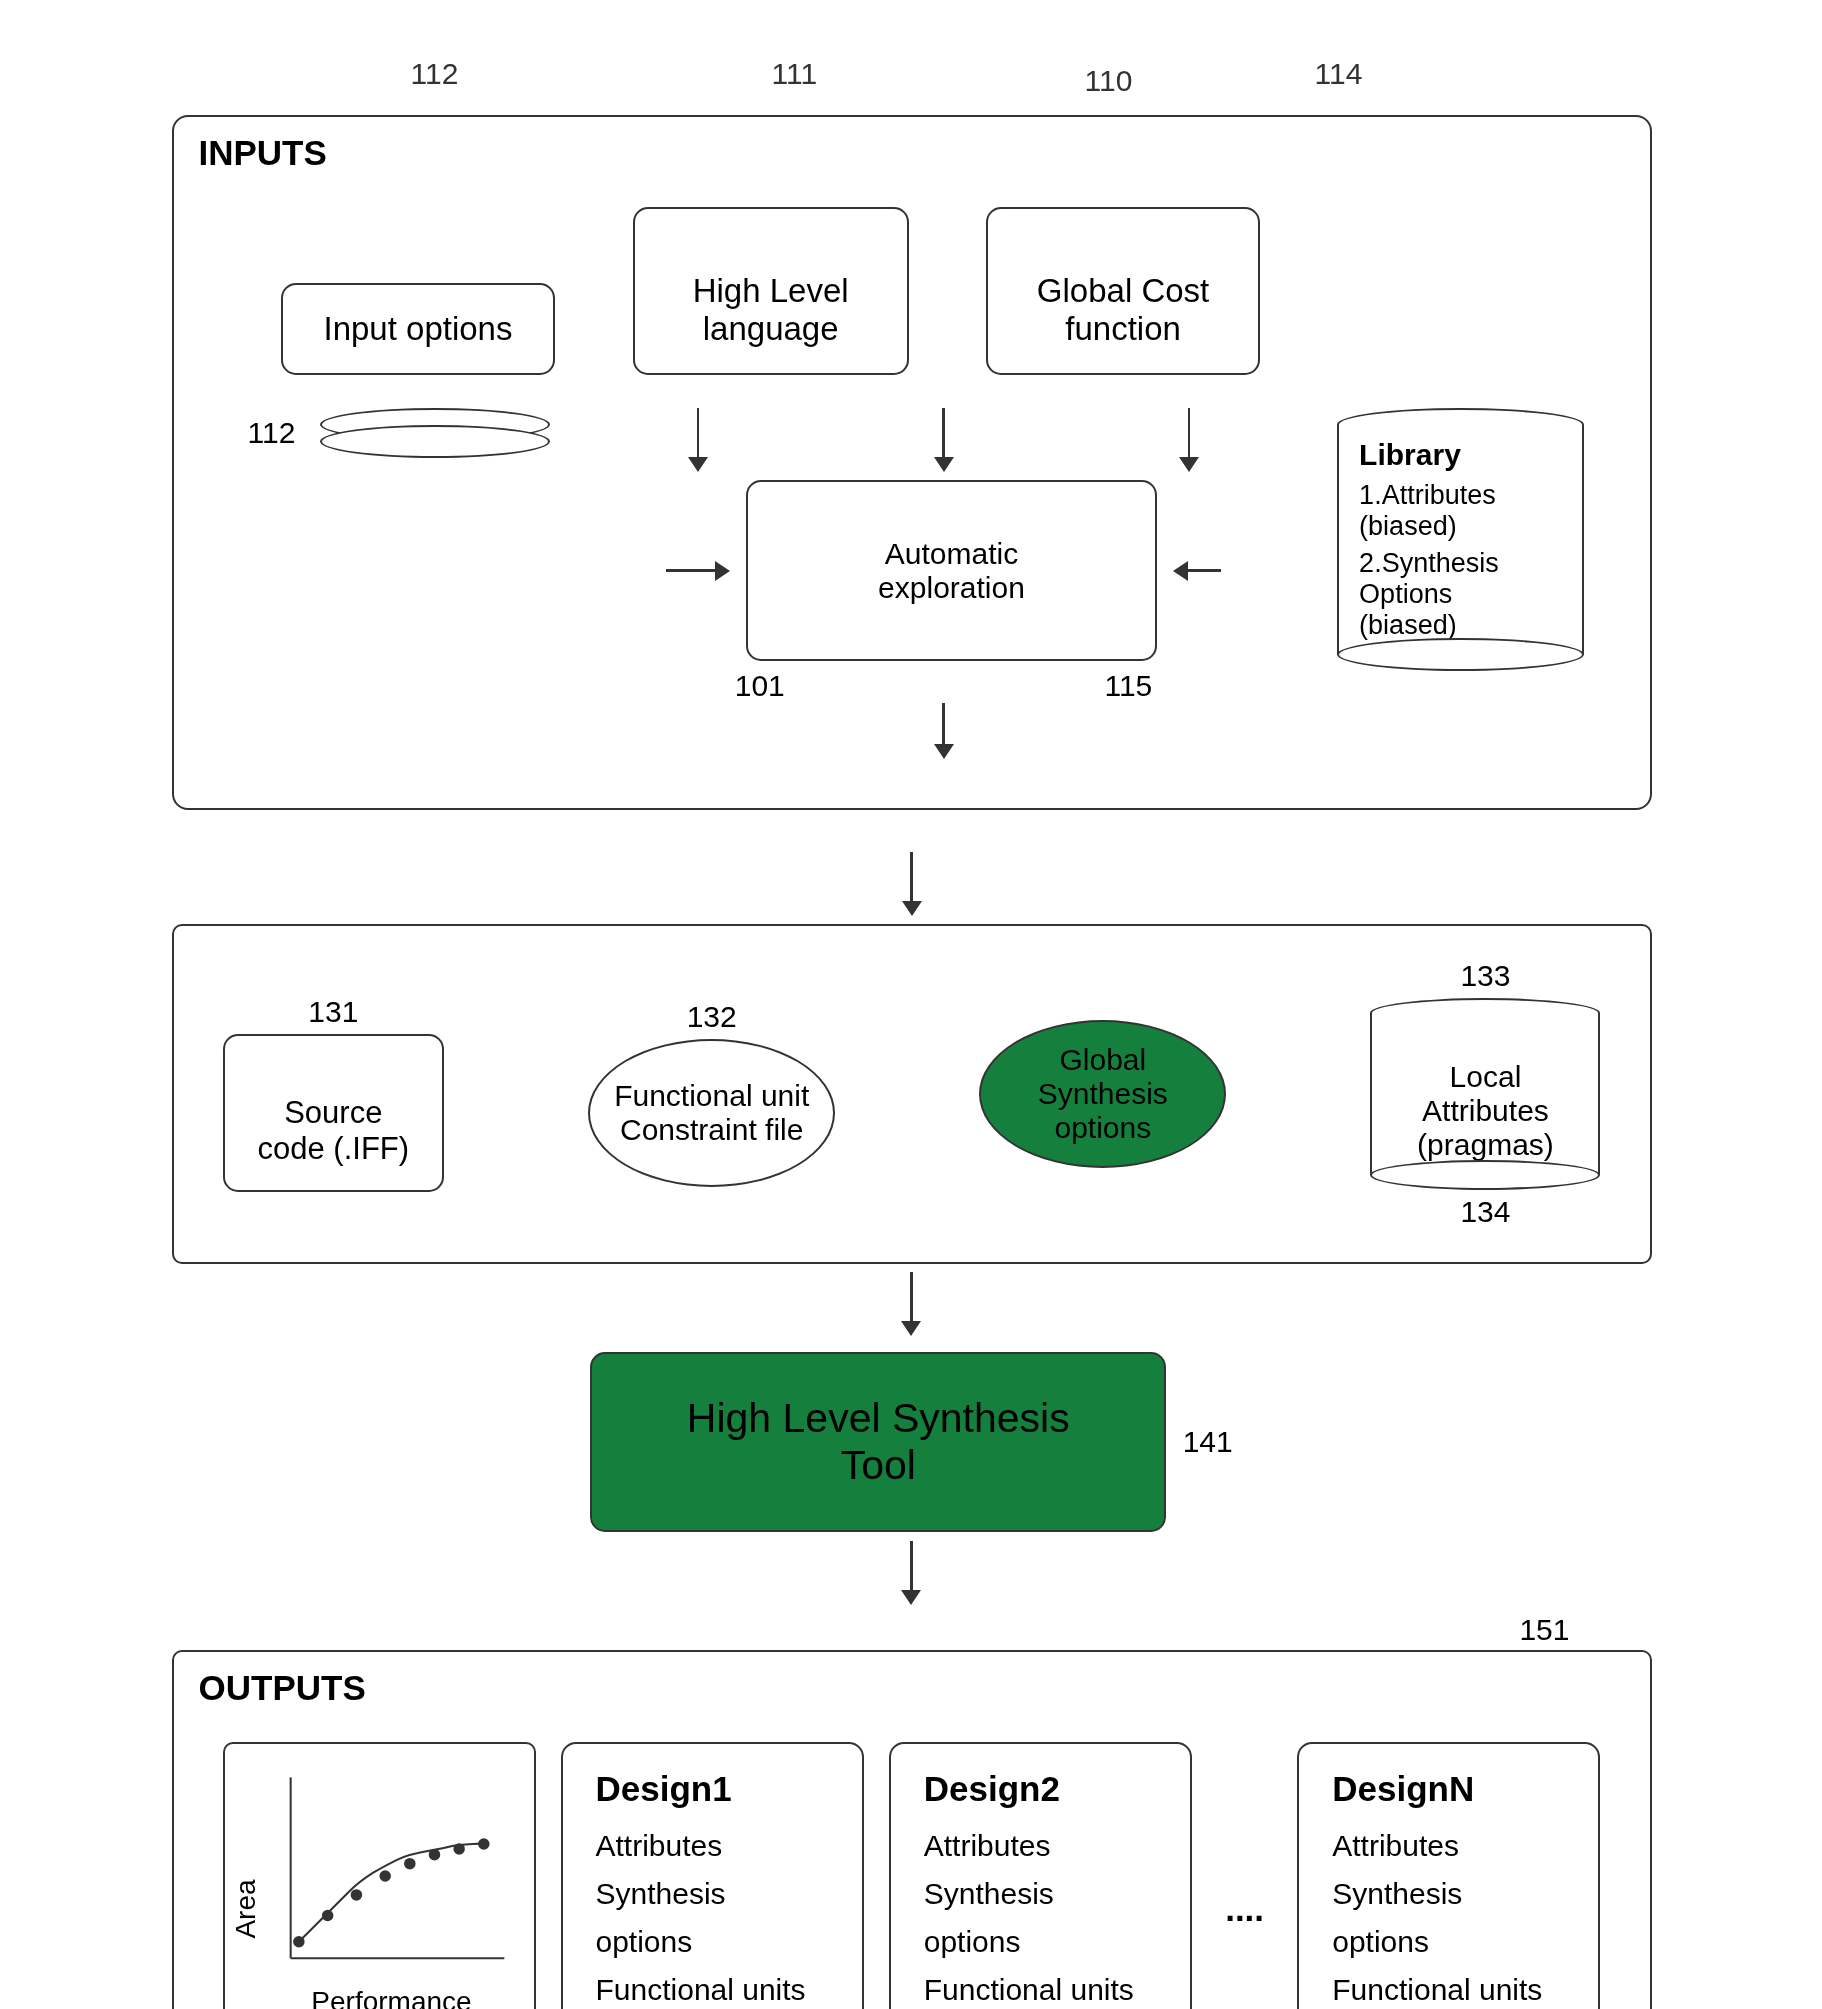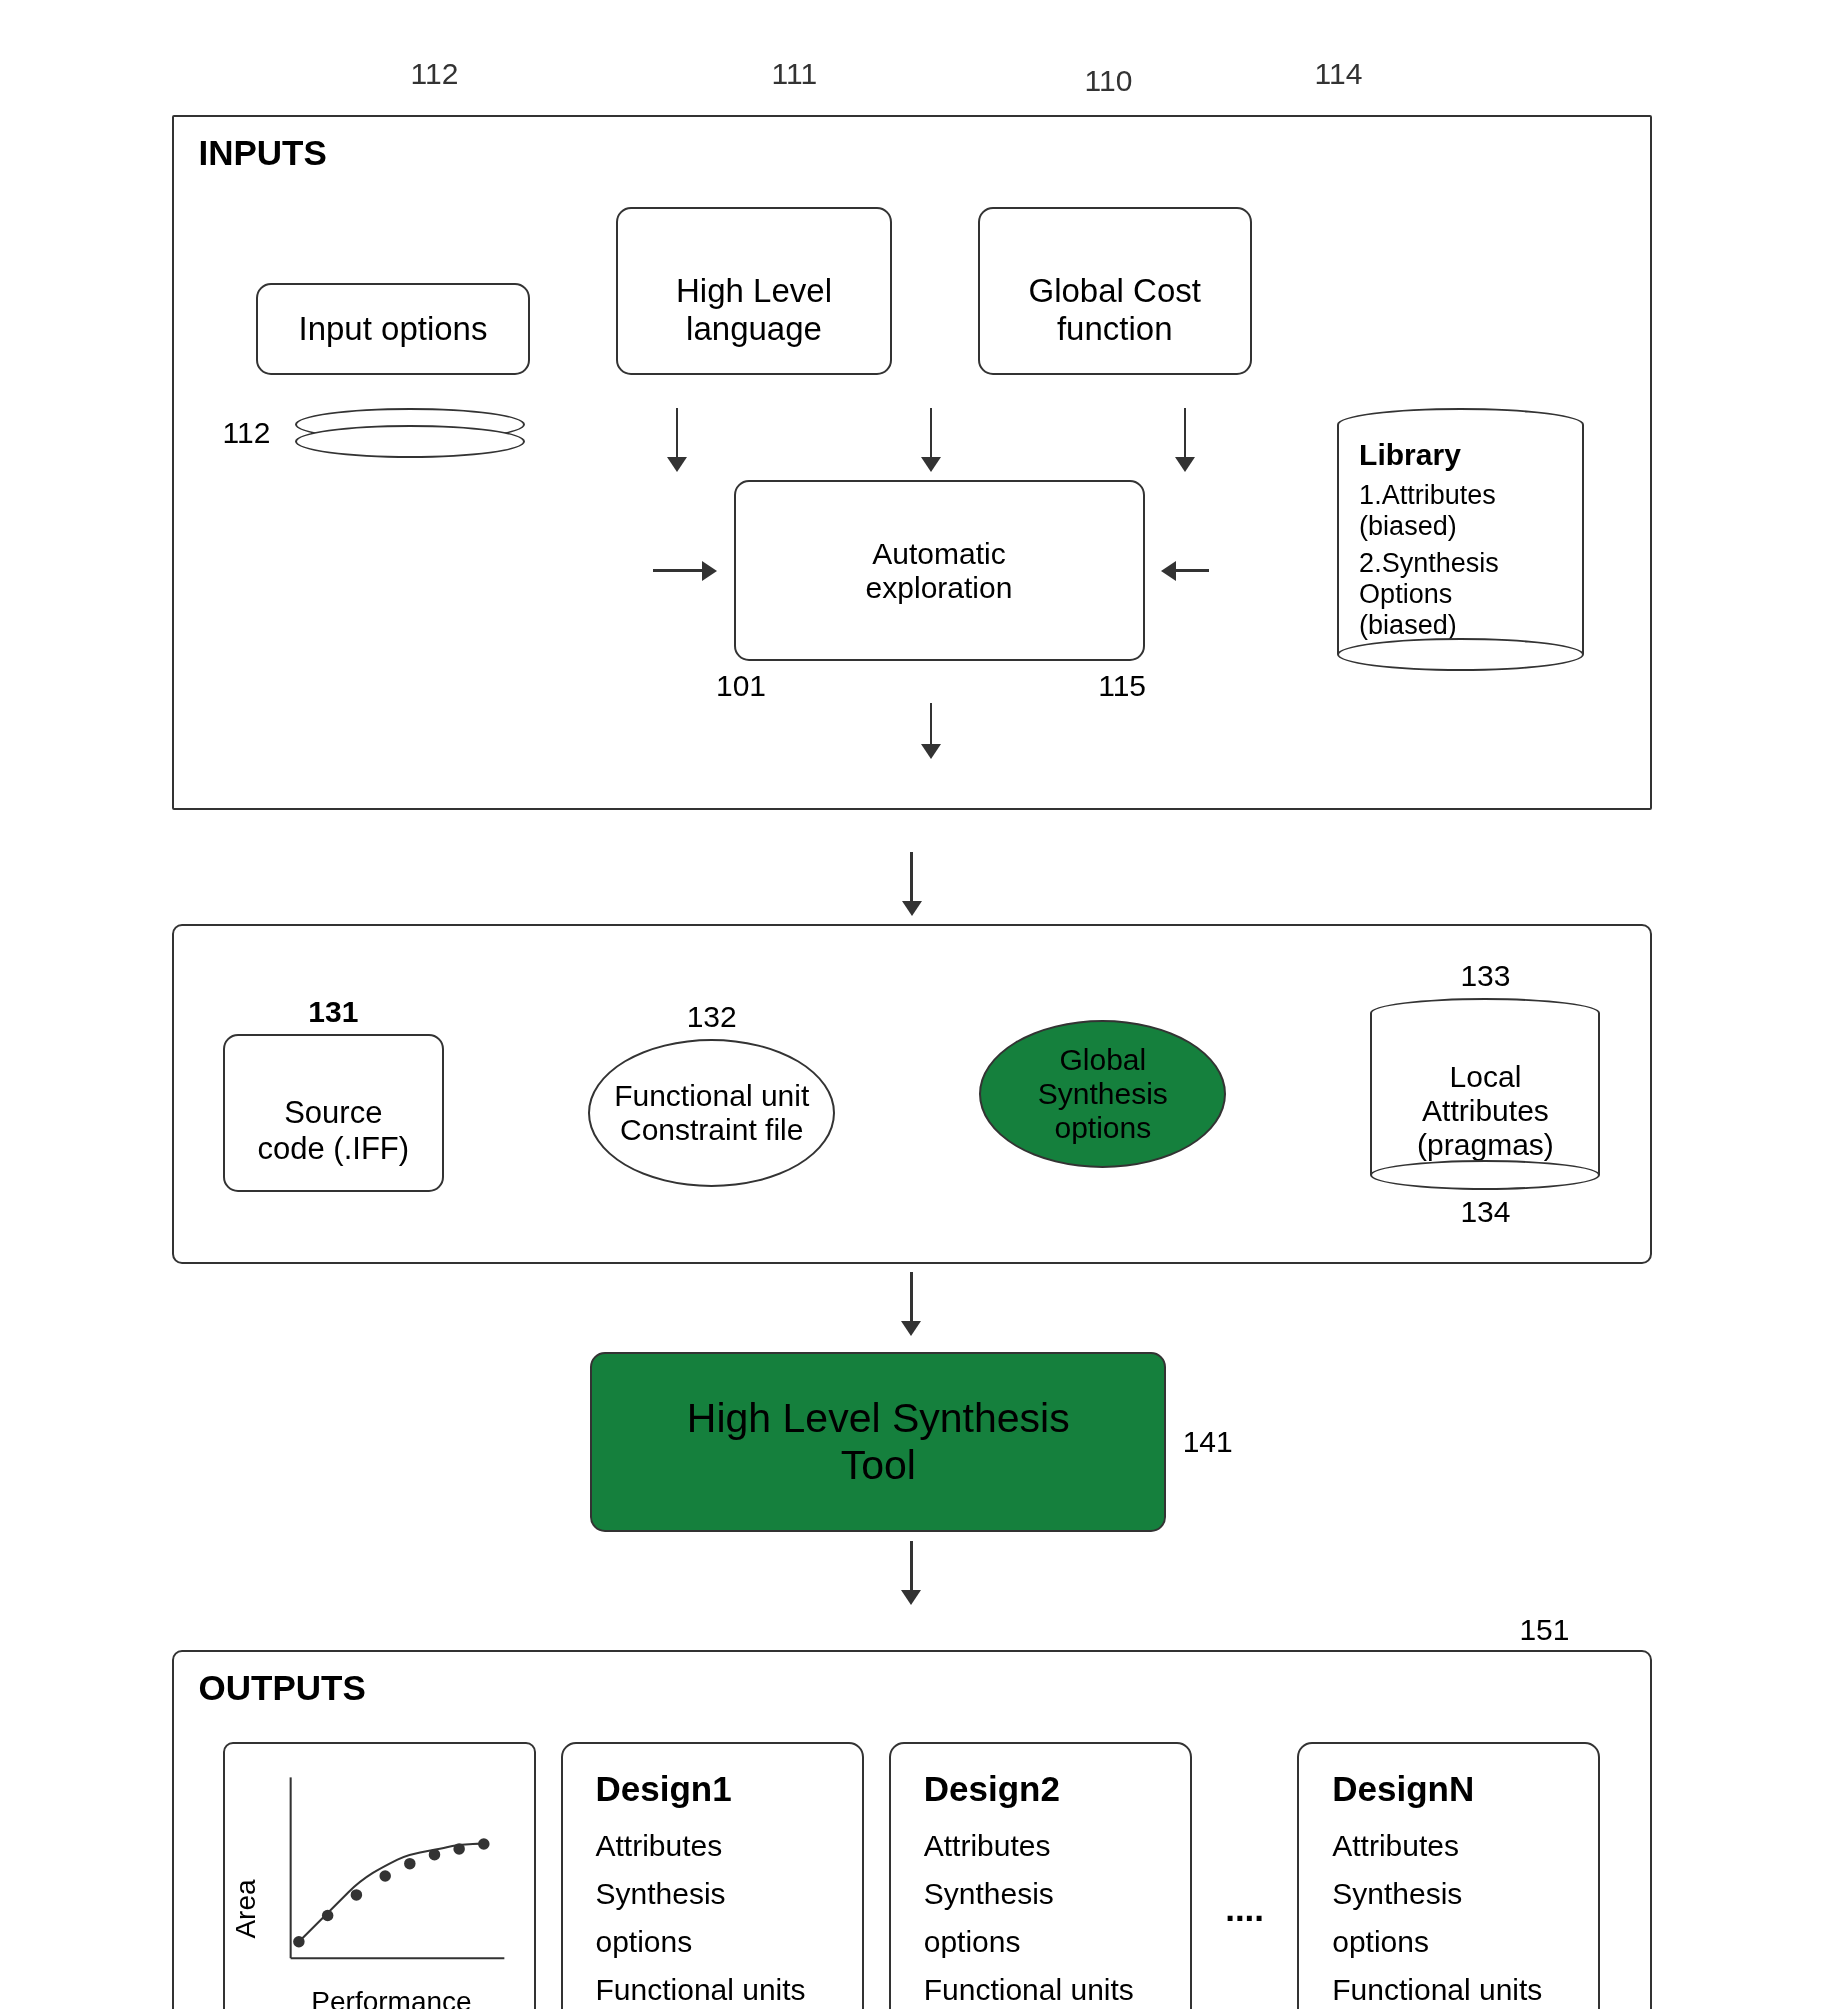--- a/index.html
+++ b/index.html
@@ -15,22 +15,22 @@
     .diagram-container {
       display: flex;
       flex-direction: column;
       align-items: center;
       gap: 0px;
     }
 
     
     .inputs-section {
       border: 2.5px solid #333;
-      border-radius: 2px;
-      padding: 41px 49px 49px 49px;
+      border-radius: 16px;
+      padding: 41px 49px 49px 74px;
       width: 1480px;
       position: relative;
       margin-bottom: 33px;
     }
 
     .section-label {
       font-size: 35px;
       font-weight: bold;
       position: absolute;
       top: 16.4px;
@@ -279,21 +279,21 @@
   </div>
 
   <div style="display:flex; flex-direction:column; align-items:center; margin:8.2px 0;">
     <div style="width:2.5px; height:49px; background:#333;"></div>
     <div style="width:0;height:0;border-left:10px solid transparent;border-right:10px solid transparent;border-top:15px solid #333;"></div>
   </div>
 
   <div class="middle-section">
 
     <div style="display:flex; flex-direction:column; align-items:center;">
-      <div style="font-size:30px; margin-bottom:5px;font-weight:bold;">131</div>
+      <div style="font-size:30px; margin-bottom:5px;">131</div>
       <div class="box-rounded" style="font-size:31px; padding:23px 33px; white-space:pre-line; text-align:center;">
         <span style="white-space:pre-line;">Source
 code (.IFF)</span>
       </div>
     </div>
 
     <div style="display:flex; flex-direction:column; align-items:center;">
       <div style="font-size:30px; margin-bottom:5px;">132</div>
 
       <div style="width:247px; height:148px; border:2.1px solid #333; border-radius:50%; display:flex; align-items:center; justify-content:center; text-align:center; font-size:30px; background:#fff; padding:8.2px;">

